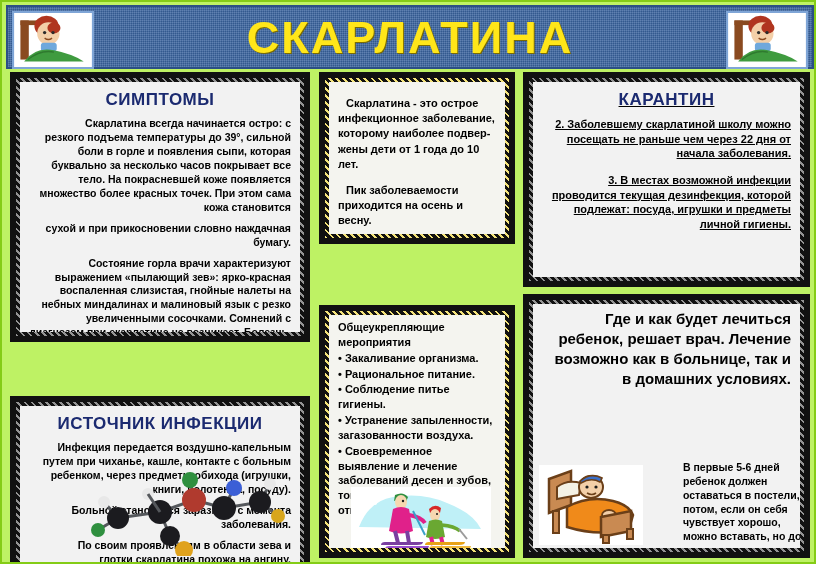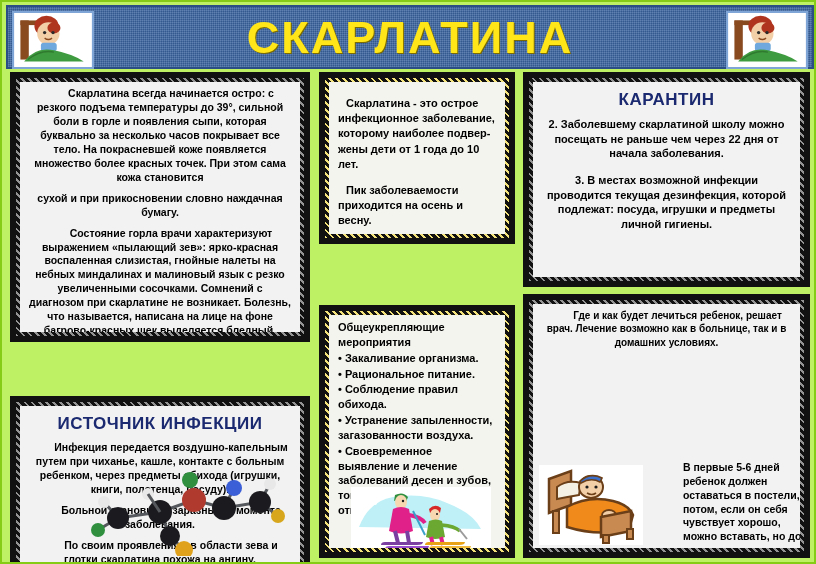--- a/index.html
+++ b/index.html
@@ -88,21 +88,21 @@
     font-weight:bold;
     font-size:17px;
     letter-spacing:.5px;
     margin:3px 0 7px 0;
   }
   .body-text{
     color:#000;
     font-weight:bold;
     font-size:10.5px;
     line-height:1.33;
-    text-align:center;
+    text-align:right;
   }
   .body-text p{margin:0 0 7px 0;}
   .body-text p.ind{text-indent:22px;}
   .body-text p.last{margin-bottom:0;}
 
   .mid-text{
     color:#000;font-weight:bold;font-size:11px;line-height:1.38;
   }
   .mid-text p{margin:0 0 11px 0;text-indent:8px;}
   .mid-text p.last{margin-bottom:0;}
@@ -113,21 +113,21 @@
   .bullets .lead{margin:0 0 1px 0;}
   .bullets ul{list-style:none;margin:0;padding:0;}
   .bullets li{margin:0 0 1px 0;}
   .bullets li::before{content:"\2022  ";}
 
   
   #p-symptoms{left:8px;  top:70px;  width:300px; height:270px;}
   #p-source  {left:8px;  top:346px; width:300px; height:210px;margin-top:48px;}
   #p-about   {left:317px;top:70px;  width:196px; height:172px;}
   #p-prevent {left:317px;top:303px; width:196px; height:253px;}
-  #p-quar    {left:521px;top:70px;  width:287px; height:215px;}
+  #p-quar    {left:521px;top:70px;  width:287px; height:215px;text-decoration:underline;}
   #p-treat   {left:521px;top:292px; width:287px; height:264px;}
 
   
   .illus{position:absolute;}
   #illus-molecule{left:62px;top:470px;width:215px;height:84px;}
   #illus-skiers  {left:364px;top:482px;width:140px;height:68px;}
   #illus-bed     {left:528px;top:455px;width:104px;height:80px;}
 
   .treat-note{
     position:absolute;left:150px;top:2px;width:133px;
@@ -171,20 +171,21 @@
         <path d="M32 27 q4 3 8 0" stroke="#8a4a20" stroke-width="1.4" fill="none"></path>
         <rect x="28" y="32" width="17" height="9" rx="3" fill="#6fa8dc"></rect>
         <path d="M10 52 q12 -16 32 -12 q20 4 32 12 z" fill="#3f9b3f"></path>
         <path d="M14 50 q14 -11 28 -8" stroke="#2f7a2f" stroke-width="1.4" fill="none"></path>
       </svg>
     </div>
   </div>
 
   <div id="p-symptoms" class="panel black">
     <div class="panel-inner">
+      <div class="sec-title">СИМПТОМЫ</div>
       <div class="body-text">
         <p class="ind">Скарлатина всегда начинается остро: с резкого подъема температуры до 39°, сильной боли в горле и появления сыпи, которая буквально за несколько часов покрывает все тело. На покрасневшей коже появляется множество более красных точек. При этом сама кожа становится</p>
         <p>сухой и при прикосновении словно наждачная бумагу.</p>
         <p class="ind last">Состояние горла врачи характеризуют выражением «пылающий зев»: ярко-красная воспаленная слизистая, гнойные налеты на небных миндалинах и малиновый язык с резко увеличенными сосочками. Сомнений с диагнозом при скарлатине не возникает. Болезнь, что называется, написана на лице на фоне багрово-красных щек выделяется бледный, свободный от сыпи носо-губный треугольник. Сыпь и другие симптомы скарлатины держатся 34 дня. Затем кожа бледнеет и начинает шелушиться.</p>
       </div>
     </div>
   </div>
 
   <div id="p-source" class="panel black">
     <div class="panel-inner">
@@ -241,21 +242,21 @@
     </div>
   </div>
 
   <div id="p-prevent" class="panel gold">
     <div class="panel-inner">
       <div class="bullets">
         <p class="lead">Общеукрепляющие мероприятия</p>
         <ul>
           <li>Закаливание организма.</li>
           <li>Рациональное питание.</li>
-          <li>Соблюдение правил обихода.</li>
+          <li>Соблюдение питье гигиены.</li>
           <li>Устранение запыленности, загазованности воздуха.</li>
           <li>Своевременное выявление и лечение заболеваний десен и зубов, тонзиллитов, синуситов, отитов.</li>
         </ul>
       </div>
 
       <div class="illus" id="illus-skiers" style="left:22px;top:172px;">
         <svg viewBox="0 0 140 68" width="140" height="68">
           <rect x="0" y="0" width="140" height="68" fill="#ffffff"></rect>
           <path d="M8 40 q10 -26 34 -30 q30 -5 54 6 q26 10 34 26 z" fill="#bff0f7"></path>
           <circle cx="24" cy="16" r="2" fill="#ffffff"></circle>
@@ -294,21 +295,21 @@
       <div class="sec-title">КАРАНТИН</div>
       <div class="body-text" style="font-size:11px;">
         <p style="margin-bottom:12px;">2. Заболевшему скарлатиной школу  можно посещать не раньше чем через 22 дня от начала заболевания.</p>
         <p class="last">3. В местах возможной инфекции проводится текущая дезинфекция, которой подлежат: посуда, игрушки и предметы личной гигиены.</p>
       </div>
     </div>
   </div>
 
   <div id="p-treat" class="panel black">
     <div class="panel-inner">
-      <div class="body-text" style="font-size:10px;">
+      <div class="body-text" style="font-size:15px;">
         <p class="ind">Где и как будет лечиться ребенок, решает врач. Лечение возможно как в больнице, так и в домашних условиях.</p>
       </div>
 
       <div id="treat-bottom">
 
         <div class="illus" id="illus-bed" style="left:6px;top:6px;">
           <svg viewBox="0 0 104 80" width="104" height="80">
             <rect x="0" y="0" width="104" height="80" fill="#ffffff"></rect>
 
             <path d="M10 14 l22 -8 l0 34 l-22 8 z" fill="#c98a52" stroke="#6b3f18" stroke-width="2.5"></path>

